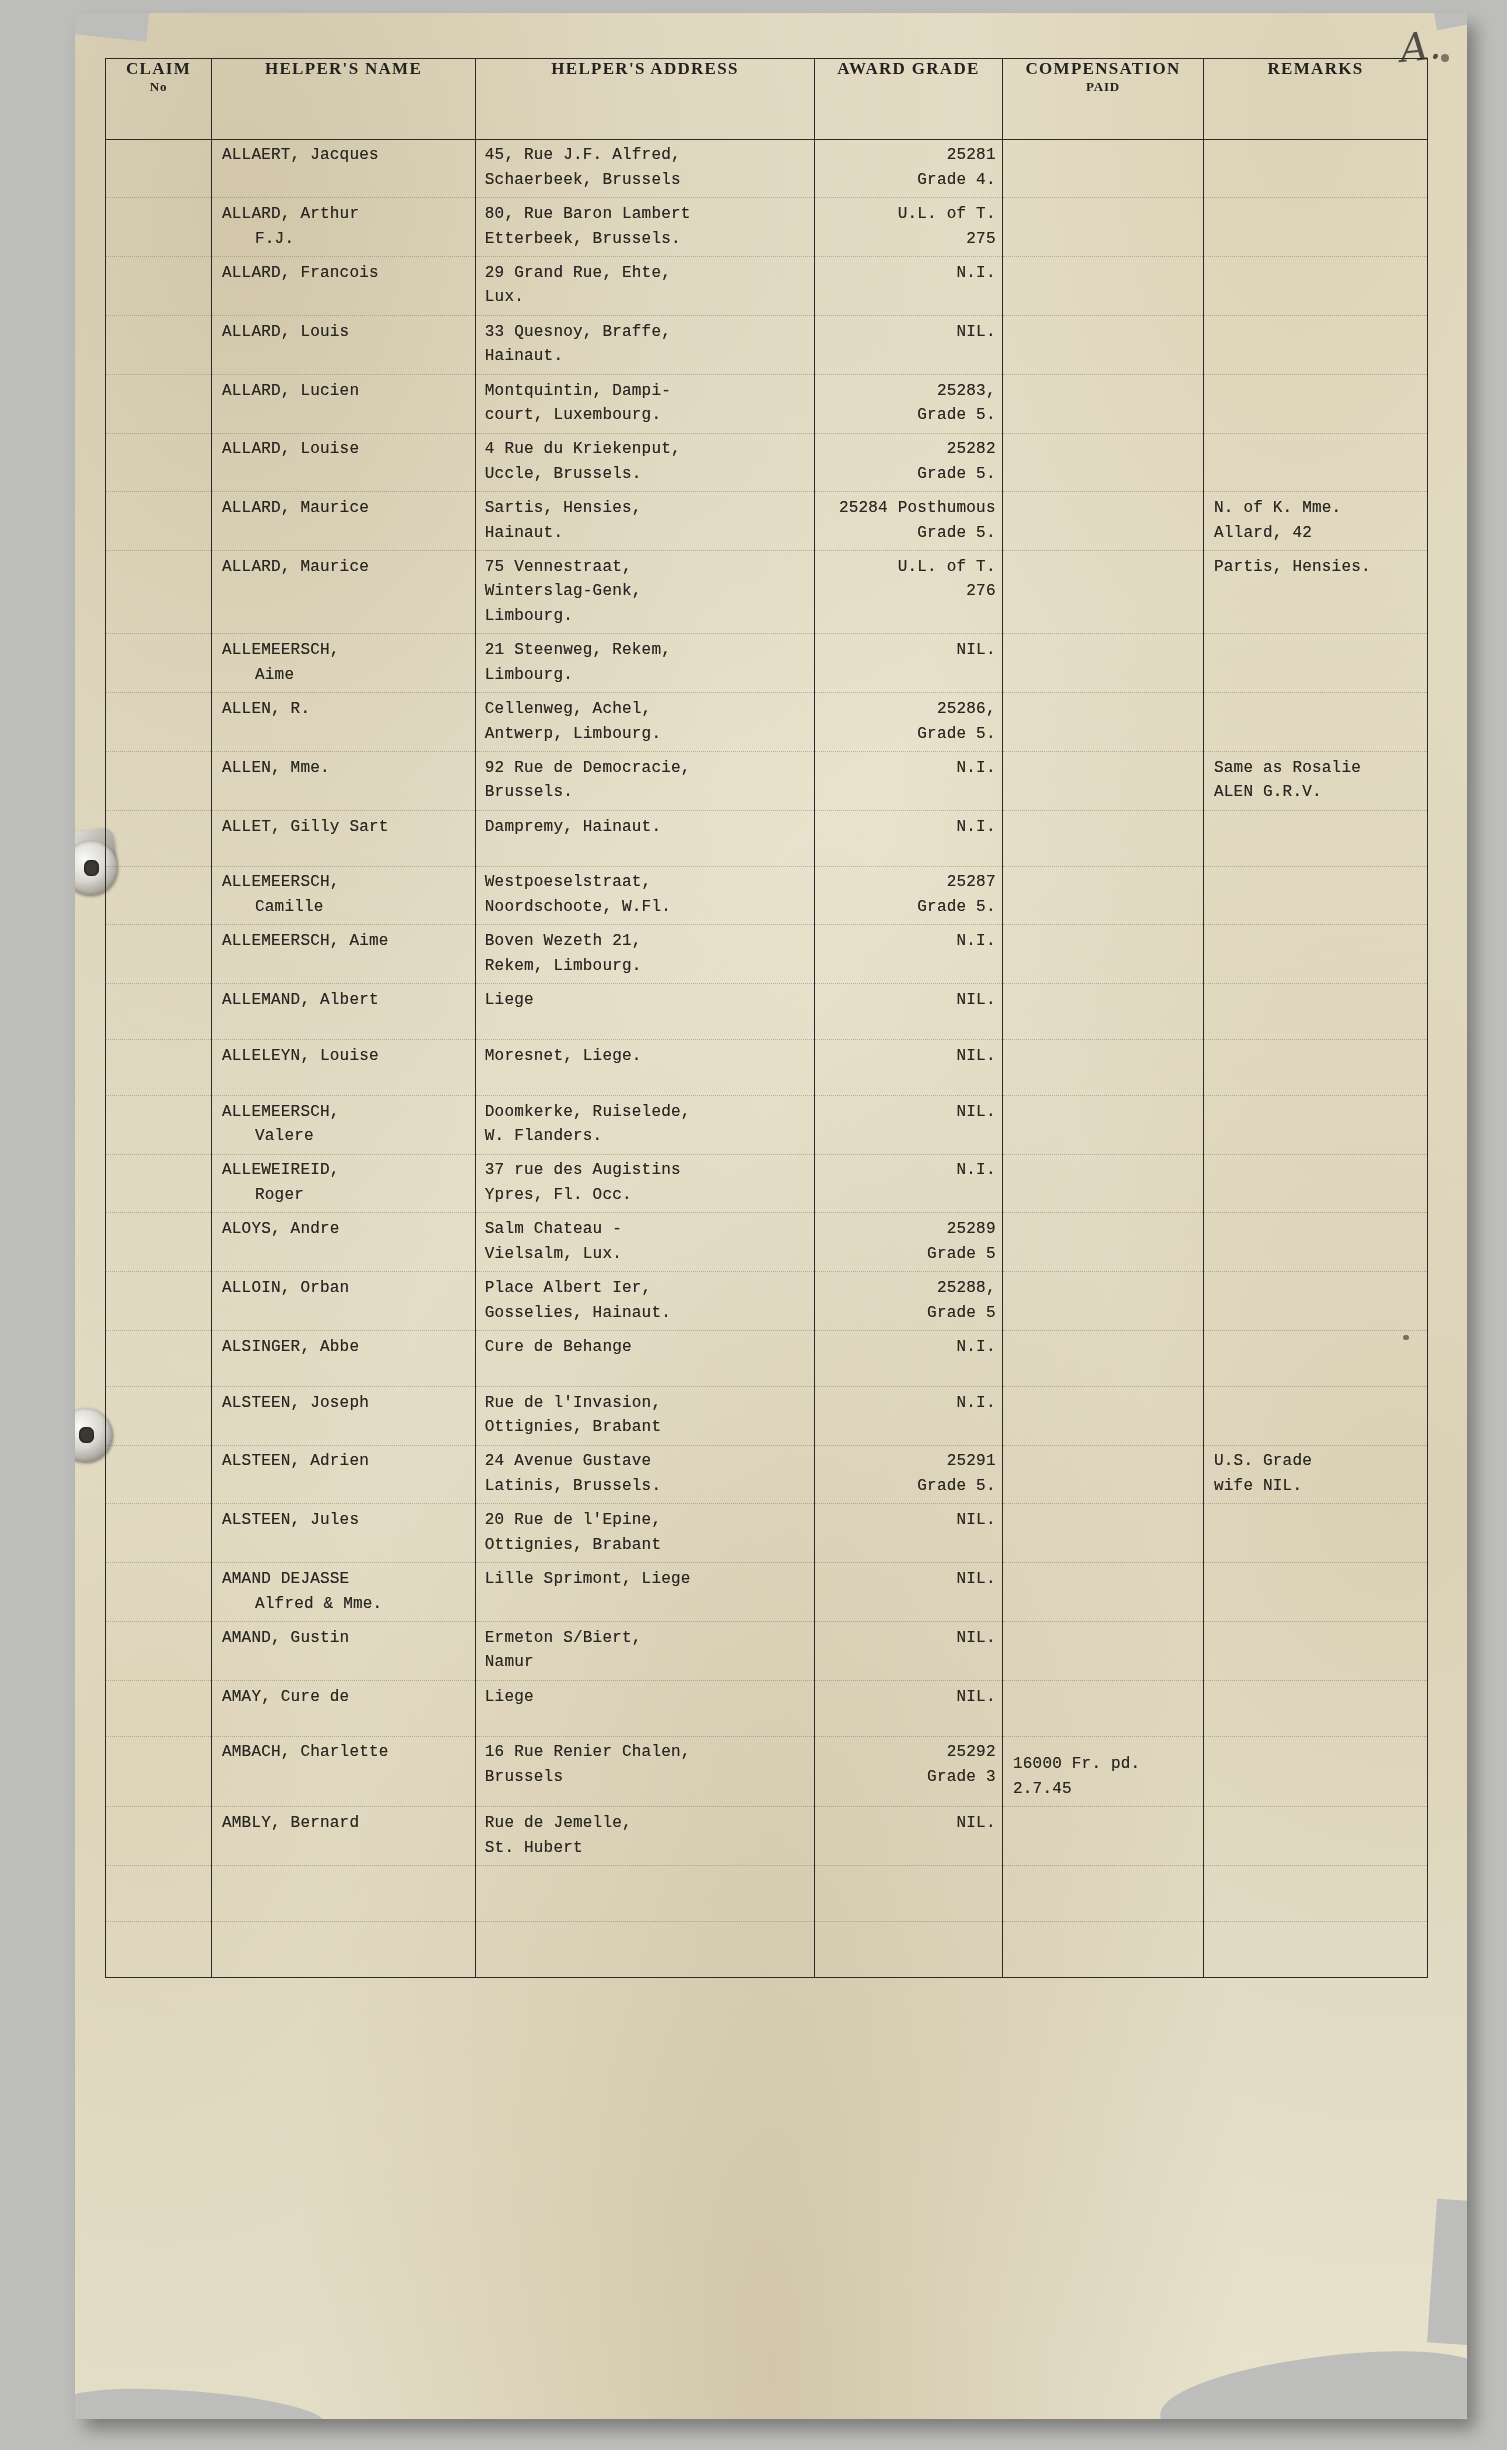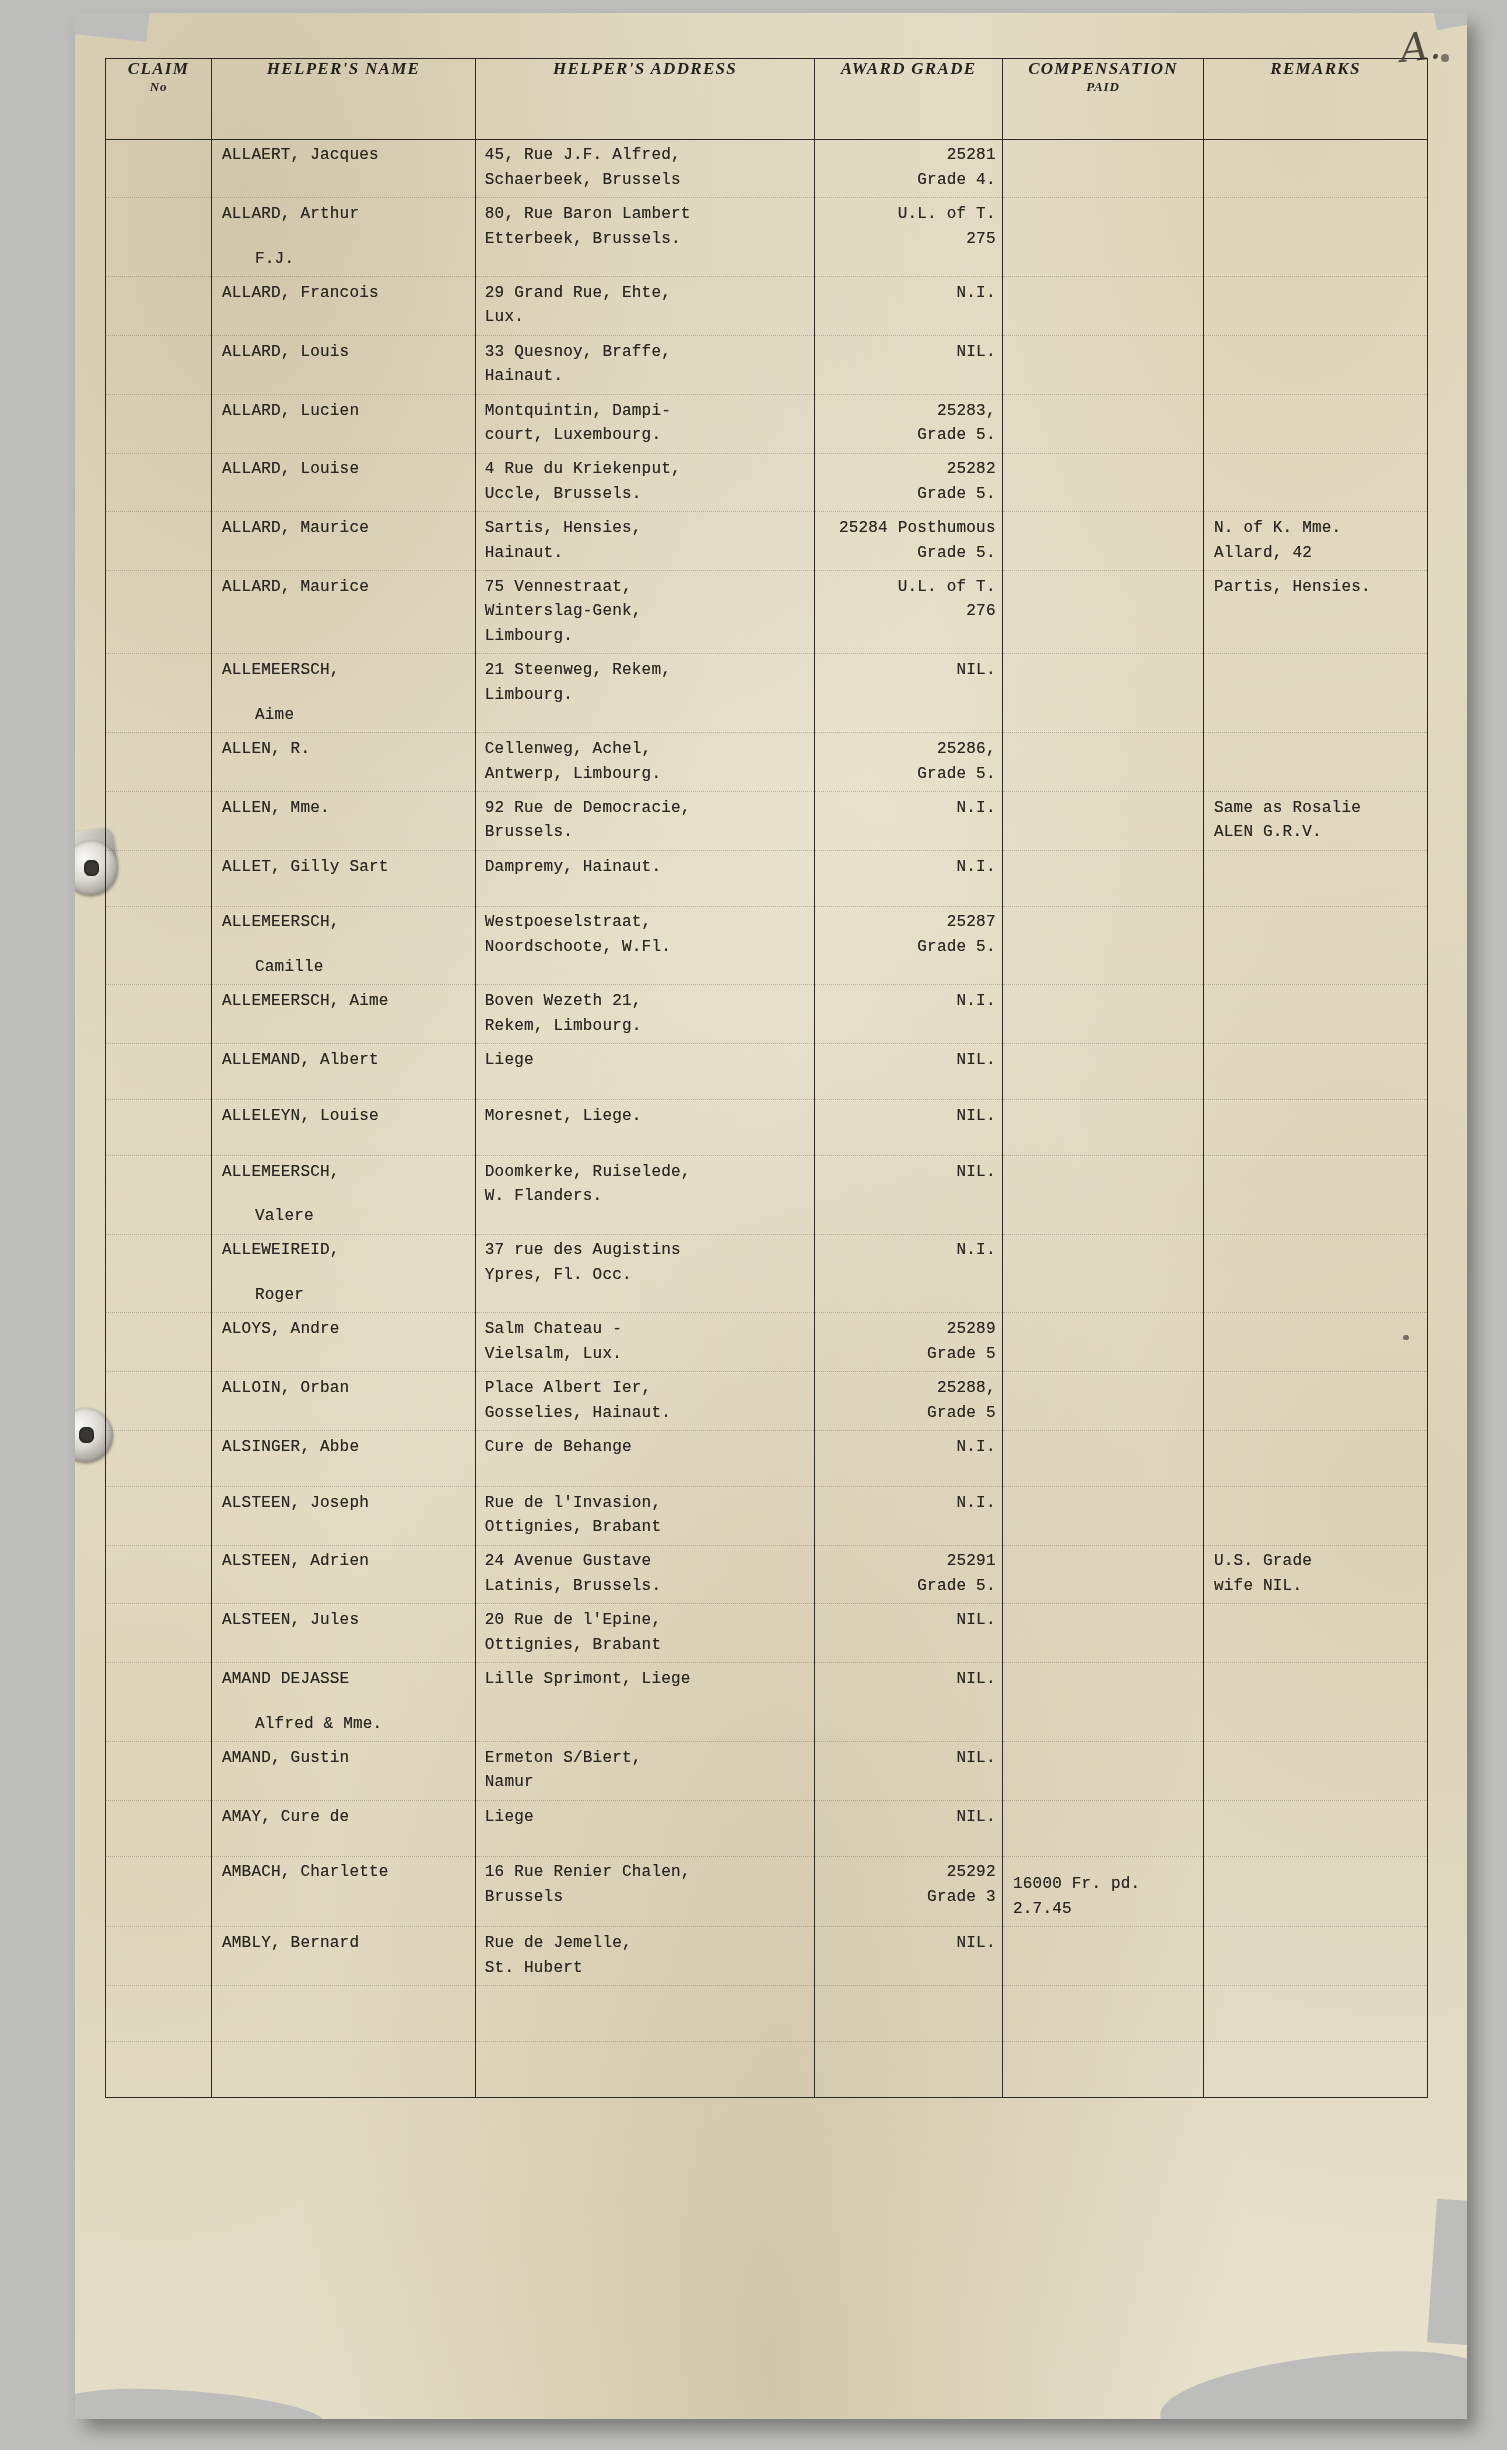--- a/index.html
+++ b/index.html
@@ -74,21 +74,20 @@
   thead th {
     border-top: 1.9px solid #2b2a26;
     border-bottom: 1.9px solid #2b2a26;
     height: 80px;
     text-align: center;
     font-size: 17px;
     letter-spacing: 1.3px;
     font-weight: bold;
     font-family: "Liberation Serif", serif;
     color: #23221e;
-    font-style: italic;
   }
   thead th .sub {
     display: block;
     font-size: 13px;
     letter-spacing: 0.8px;
     font-variant: normal;
     text-transform: none;
   }
 
   
@@ -106,21 +105,21 @@
     color: #2a2723;
     letter-spacing: 0.2px;
   }
   .cellbox.col-claim { text-align: center; padding-left: 3.8px; padding-right: 3.8px; }
   .cellbox.col-name  { padding-left: 10px; }
   .cellbox.col-addr  { padding-left: 8.8px; }
   .cellbox.col-award { padding-left: 8.8px; text-align: right; }
   .cellbox.col-comp  { padding-left: 10px; margin-top: 12px; }
   .cellbox.col-rem   { padding-left: 10px; }
   .line2 { display: block; }
-  .indent { padding-left: 33px; display: block; margin-top: 20px; }
+  .indent { padding-left: 33px; display: block; }
 
   
   .cellbox span { text-shadow: 0 0 0.4px rgba(40,36,30,0.6); }
 
   
   .punch {
     position: absolute;
     width: 54px;
     height: 54px;
     border-radius: 50%;

